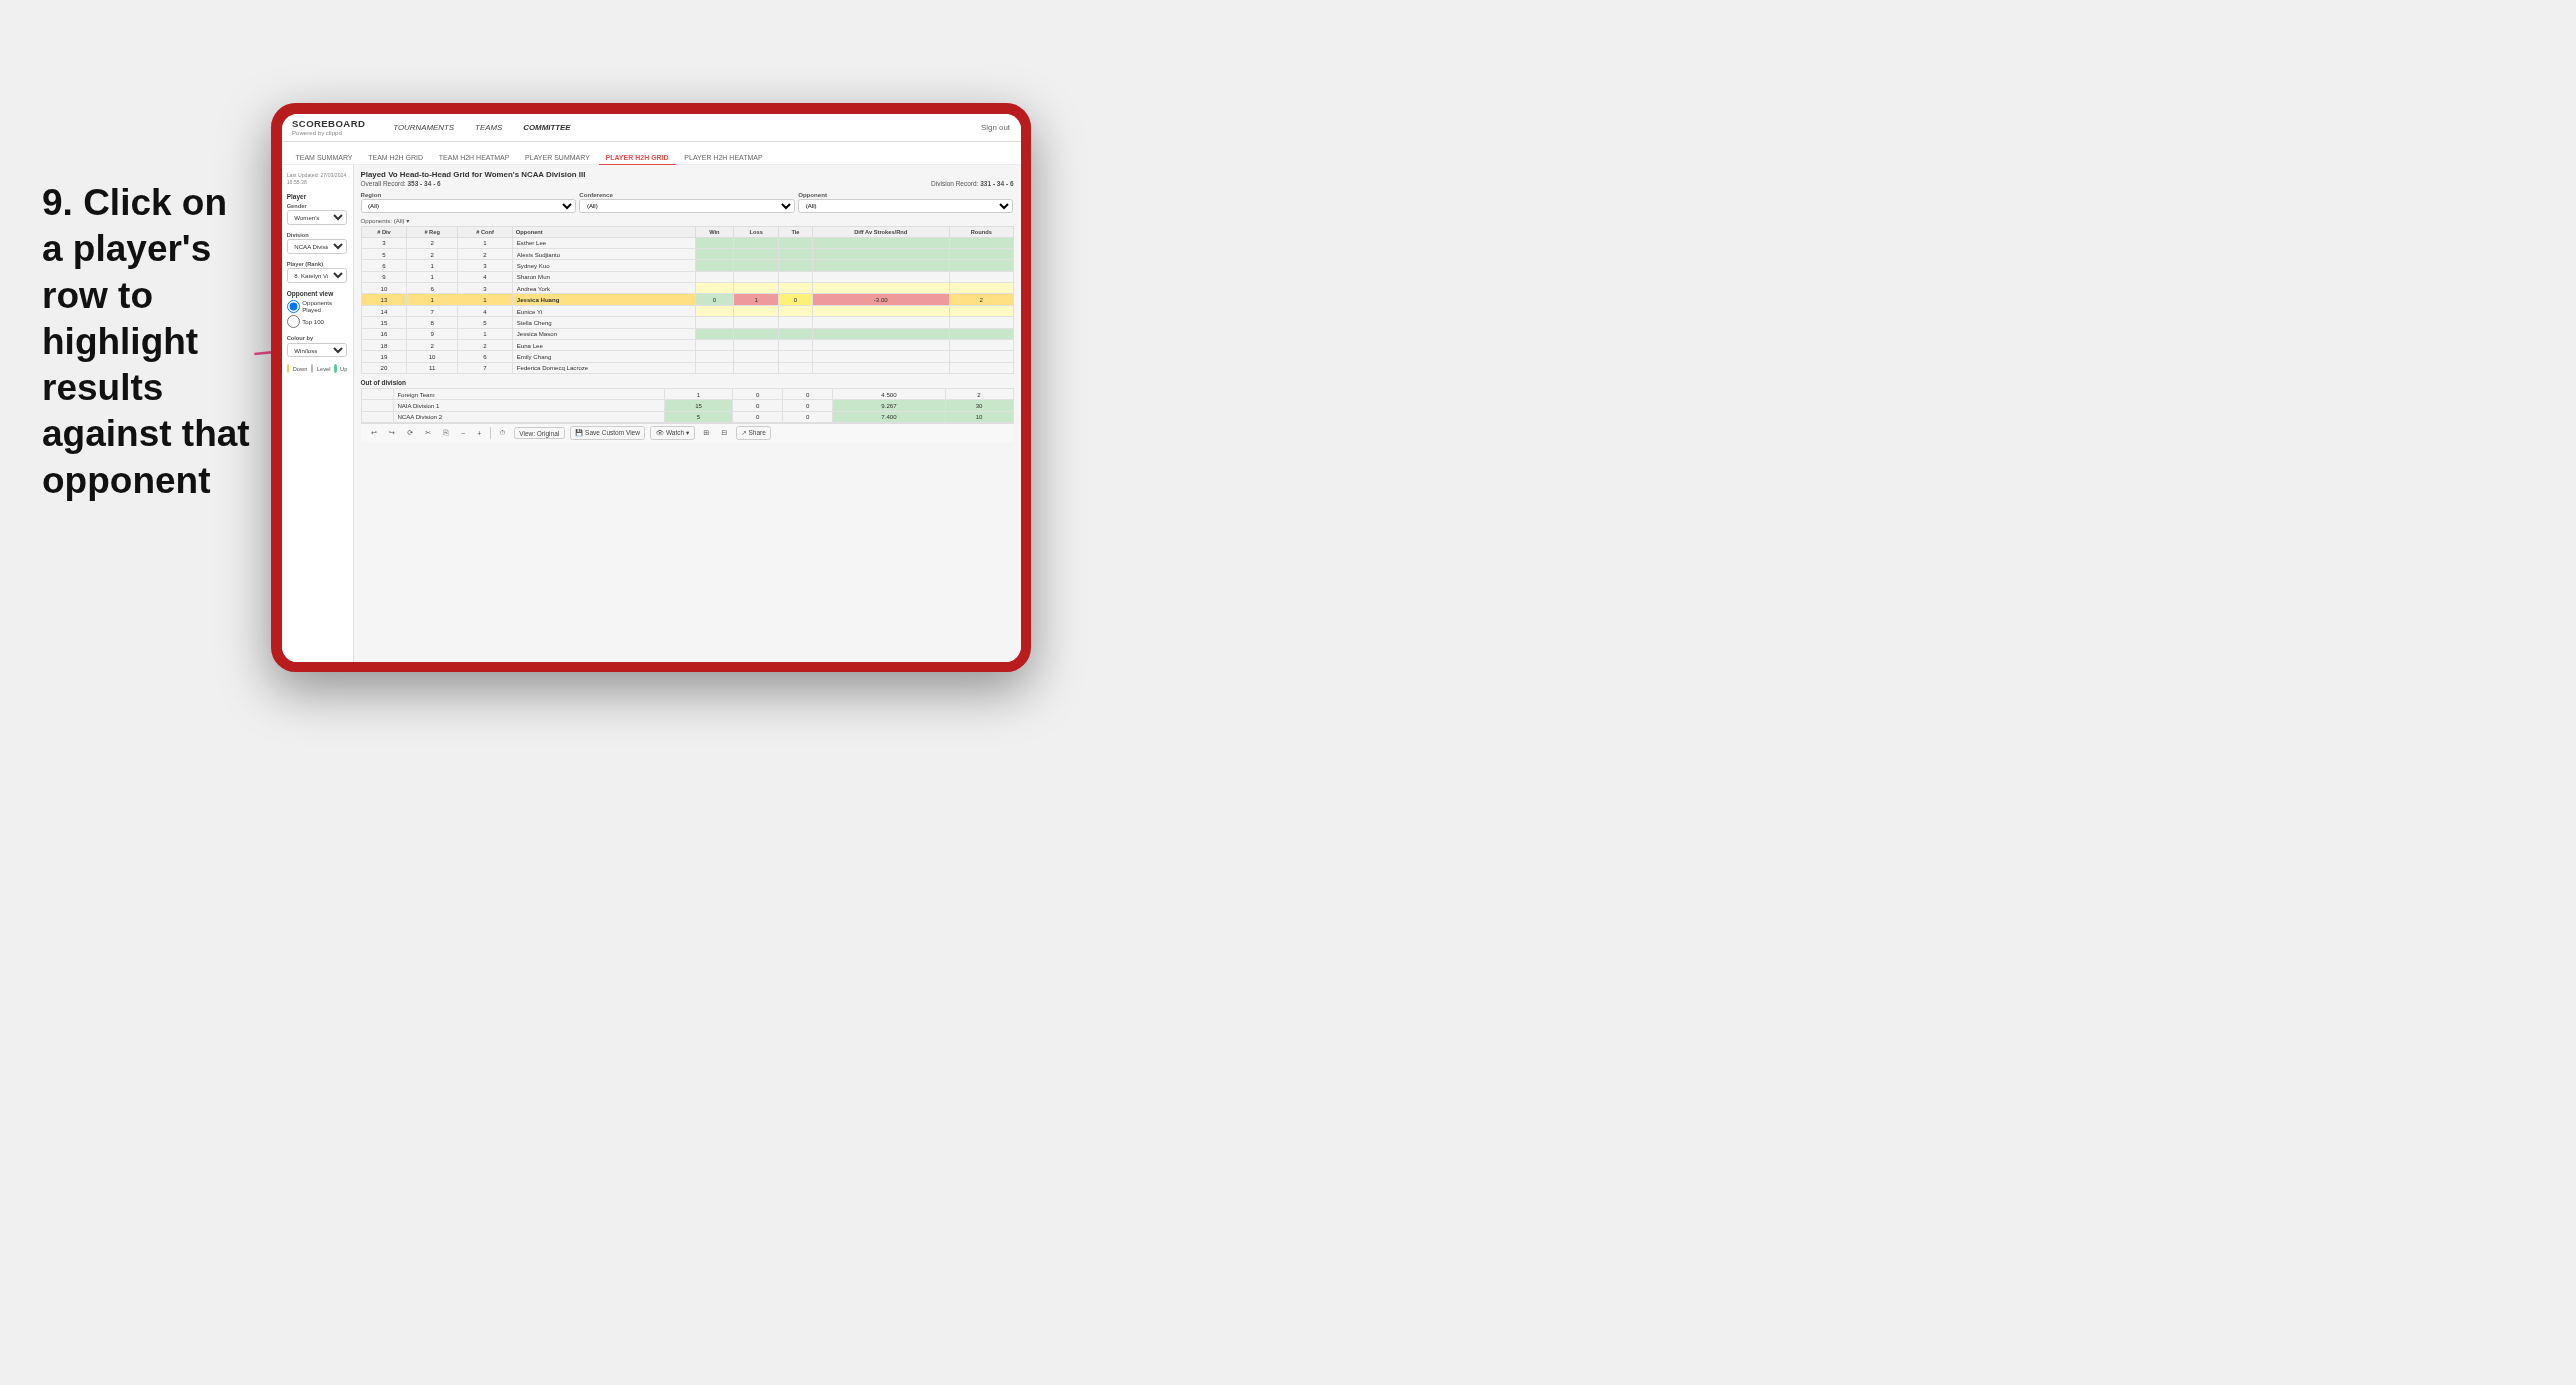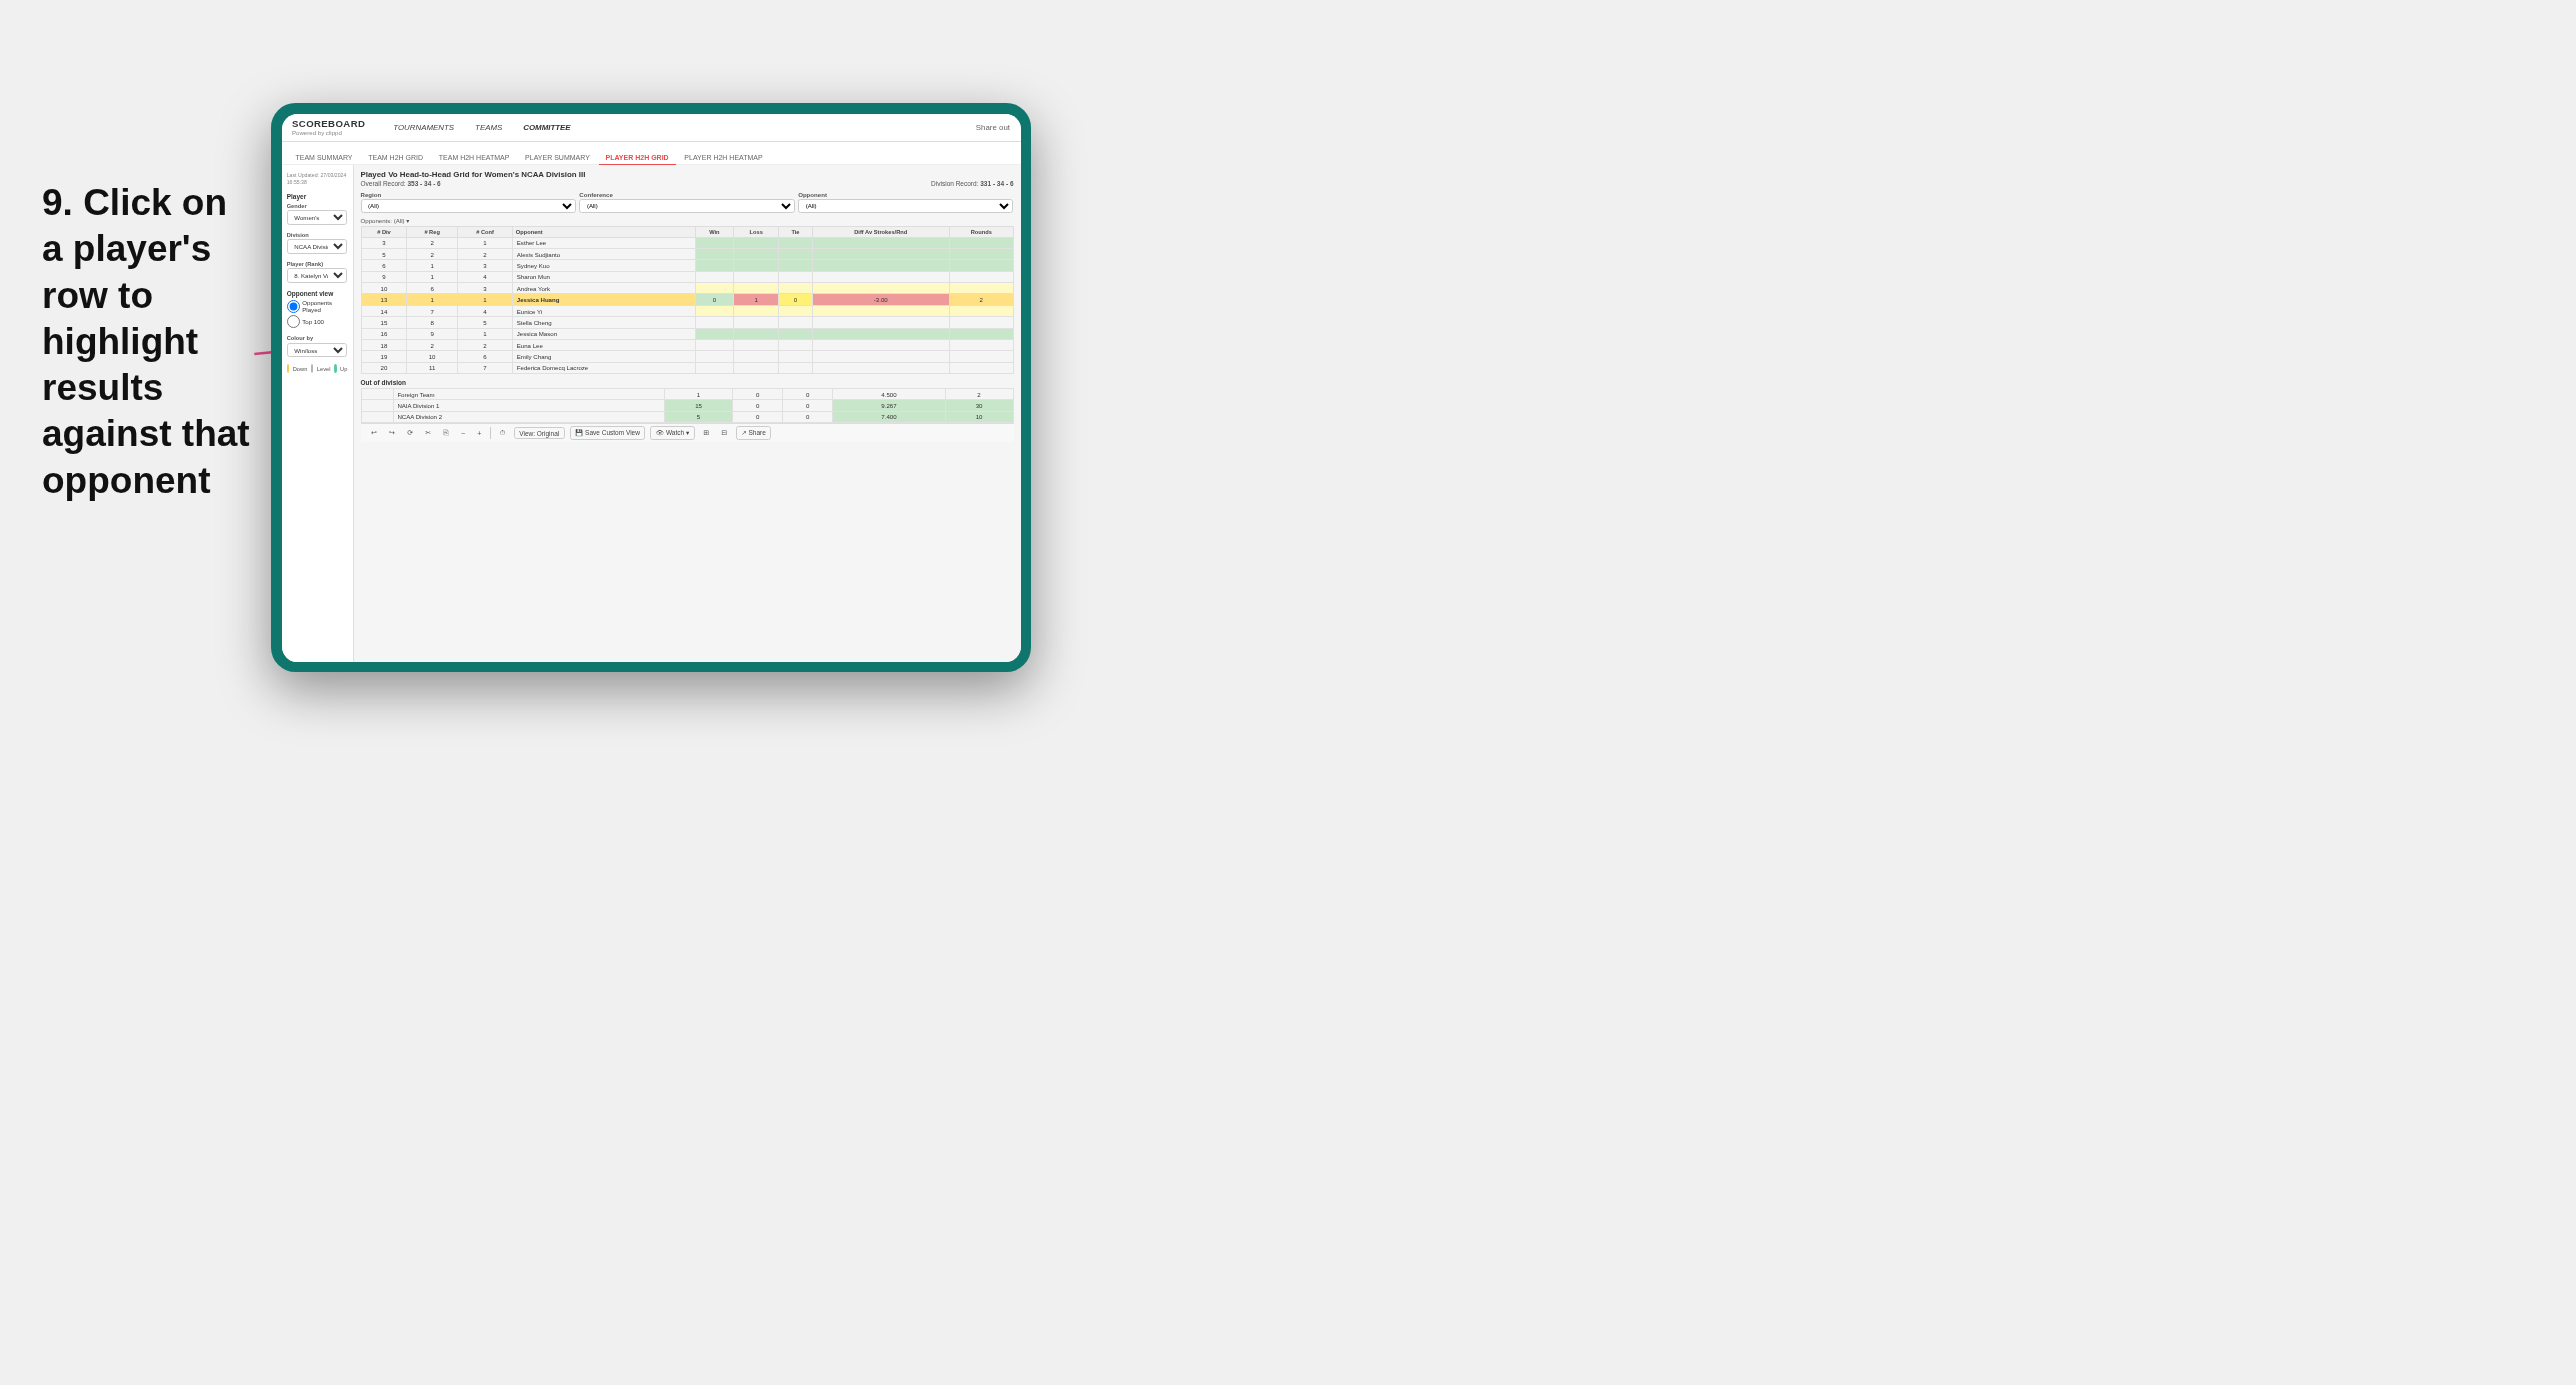--- a/index.html
+++ b/index.html
@@ -12,21 +12,21 @@
       position: relative;
     }
 
     
     .tablet-frame {
       position: absolute;
       left: 271px;
       top: 103px;
       width: 760px;
       height: 569px;
-      background: #0f766e;
+      background: #b91c1c;
       border-radius: 24.5px;
       box-shadow: 0 17.5px 52px rgba(0,0,0,0.4);
     }
     .tablet-screen {
       position: absolute;
       left: 10.5px;
       top: 10.5px;
       right: 10.5px;
       bottom: 10.5px;
       background: #fff;
@@ -349,21 +349,21 @@
         <div>
           <div class="logo-text">SCOREBOARD</div>
           <div class="logo-sub">Powered by clippd</div>
         </div>
         <div class="nav-links">
           <span class="nav-link">TOURNAMENTS</span>
           <span class="nav-link">TEAMS</span>
           <span class="nav-link active">COMMITTEE</span>
         </div>
       </div>
-      <div class="sign-out">Share out</div>
+      <div class="sign-out">Sign out</div>
     </div>
 
     <div class="sub-nav">
       <span class="sub-nav-item">TEAM SUMMARY</span>
       <span class="sub-nav-item">TEAM H2H GRID</span>
       <span class="sub-nav-item">TEAM H2H HEATMAP</span>
       <span class="sub-nav-item">PLAYER SUMMARY</span>
       <span class="sub-nav-item active">PLAYER H2H GRID</span>
       <span class="sub-nav-item">PLAYER H2H HEATMAP</span>
     </div>

